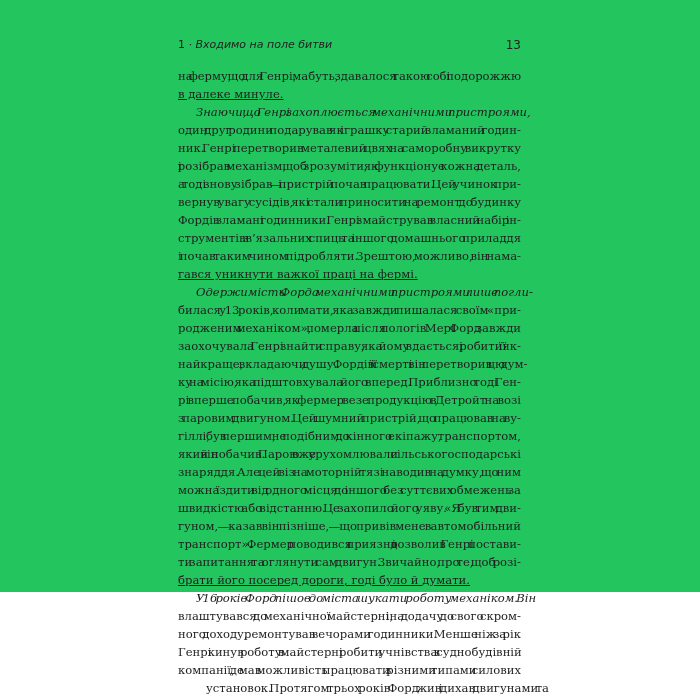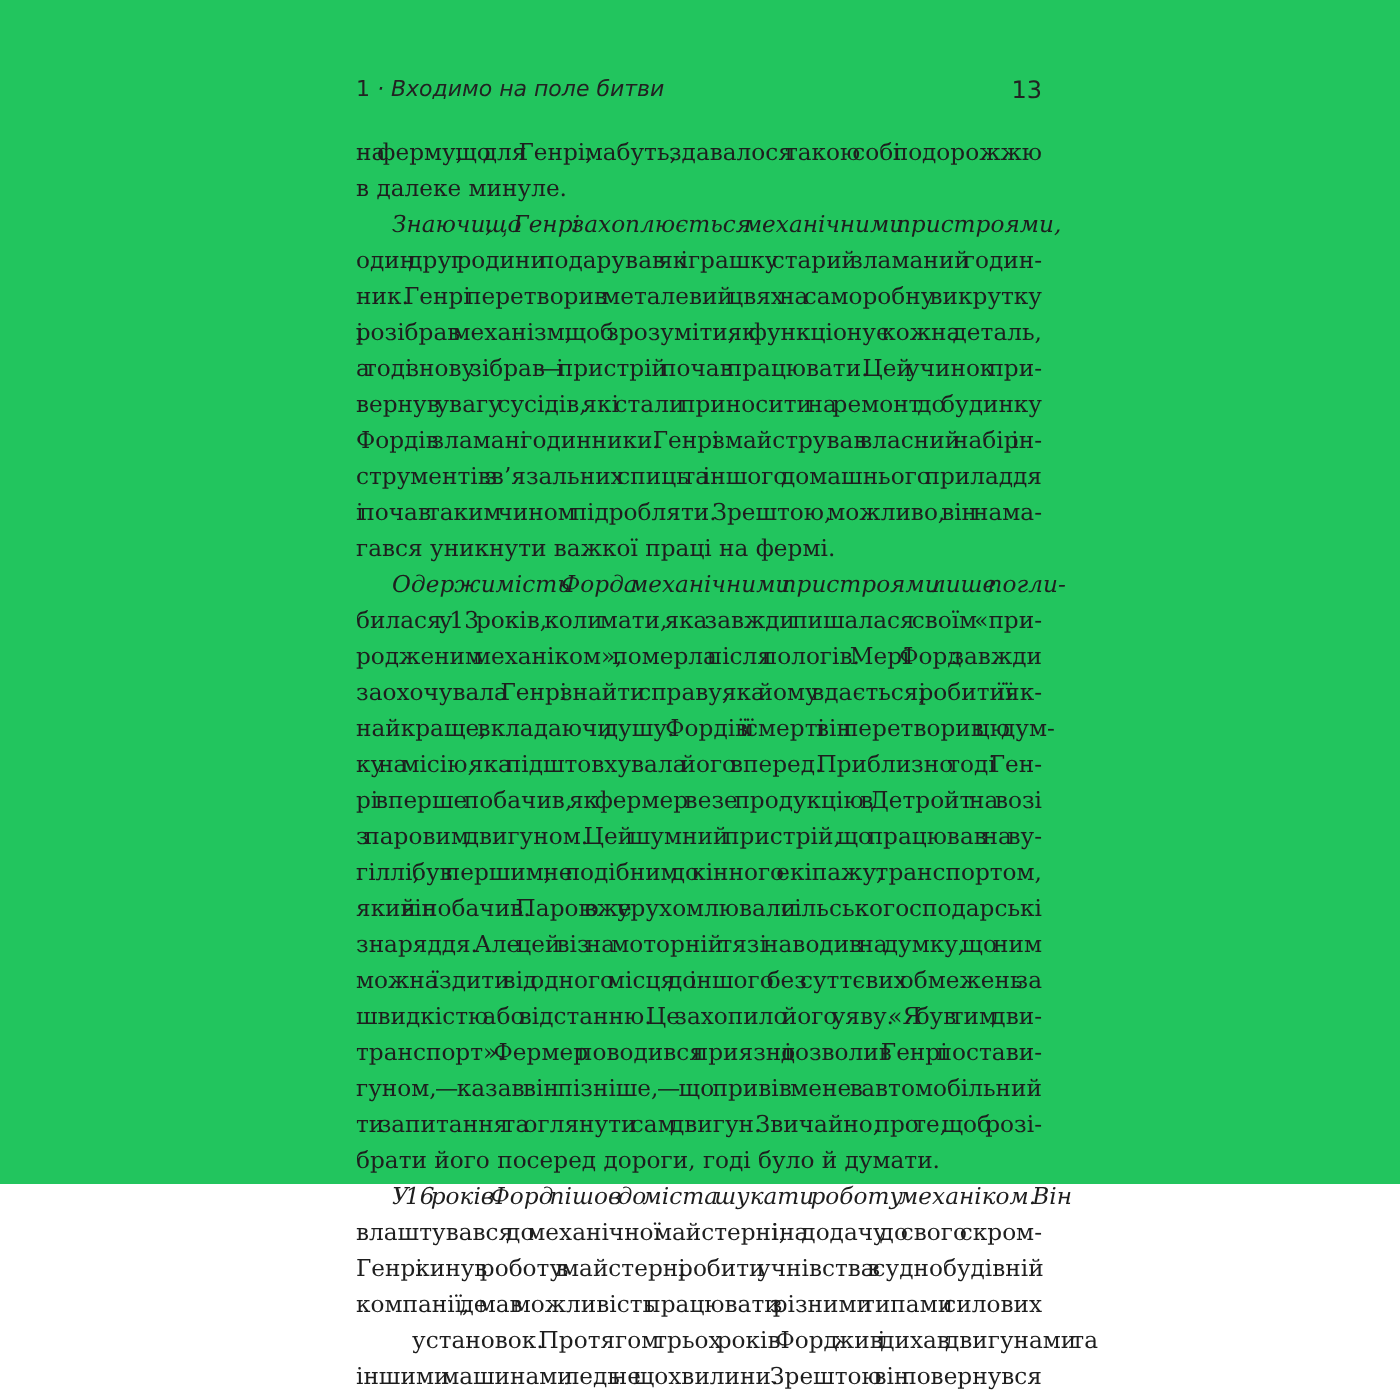--- a/index.html
+++ b/index.html
@@ -12,21 +12,21 @@
     .rh-left { position: absolute; left: 0; top: 0; font-style: italic; }
     .rh-left .num { font-style: normal; }
     .rh-right { position: absolute; right: 0; top: 0; font-size: 12px; }
     .body-text {
       position: absolute; left: 178px; top: 67px; width: 343px;
       font-family: "DejaVu Serif", serif; font-size: 11.6px; line-height: 18.0px;
       color: #1e1e1e; text-align: justify;
     }
     .line { display: block; white-space: nowrap; text-align-last: justify; text-align: justify; height: 18px; overflow: visible; }
     .line.indent { padding-left: 18px; font-style: italic; }
-    .line.last { text-align-last: left; }
+    .line.last { text-align-last: left; text-decoration: underline; }
   </style>
 </head>
 <body>
 
 <div class="page">
   <div class="running-head">
     <span class="rh-left">
       <span class="num">1</span>
       <span>·</span>
       <span>Входимо на поле битви</span>
@@ -53,24 +53,25 @@
       <span class="line"><span style="white-space: nowrap; word-spacing: -7.37656px;">заохочувала Генрі знайти справу, яка йому вдається, і робити її як-</span></span>
       <span class="line"><span style="white-space: nowrap; word-spacing: -8.16493px;">найкраще, вкладаючи душу. Фордів її смерті він перетворив цю дум-</span></span>
       <span class="line"><span style="white-space: nowrap; word-spacing: -6.68576px; margin-top: 33px;">ку на місію, яка підштовхувала його вперед. Приблизно тоді Ген-</span></span>
       <span class="line"><span style="white-space: nowrap; word-spacing: -5.37031px;">рі вперше побачив, як фермер везе продукцію в Детройт на возі</span></span>
       <span class="line"><span style="white-space: nowrap; word-spacing: -5.84201px;">з паровим двигуном. Цей шумний пристрій, що працював на ву-</span></span>
       <span class="line"><span style="white-space: nowrap; word-spacing: -7.61523px;">гіллі, був першим, не подібним до кінного екіпажу, транспортом,</span></span>
       <span class="line"><span style="white-space: nowrap; word-spacing: -11.1432px;">який він побачив. Парою вже урухомлювали сільськогосподарські</span></span>
       <span class="line"><span style="white-space: nowrap; word-spacing: -5.60369px;">знаряддя. Але цей віз на моторній тязі наводив на думку, що ним</span></span>
       <span class="line"><span style="white-space: nowrap; word-spacing: -7.20469px;">можна їздити від одного місця до іншого без суттєвих обмежень за</span></span>
       <span class="line"><span style="white-space: nowrap; word-spacing: -6.5px;">швидкістю або відстанню. Це захопило його уяву. «Я був тим дви-</span></span>
+      <span class="line"><span style="white-space: nowrap; word-spacing: -4.45312px;">гуном, — казав він пізніше, — що привів мене в автомобільний</span></span>
       <span class="line"><span style="white-space: nowrap; word-spacing: -9.1875px;">транспорт». Фермер поводився приязно і дозволив Генрі постави-</span></span>
-      <span class="line"><span style="white-space: nowrap; word-spacing: -4.45312px;">гуном, — казав він пізніше, — що привів мене в автомобільний</span></span>
       <span class="line"><span style="white-space: nowrap; word-spacing: -6.50156px;">ти запитання та оглянути сам двигун. Звичайно, про те, щоб розі-</span></span>
       <span class="line last">брати його посеред дороги, годі було й думати.</span>
       <span class="line indent"><span style="white-space: nowrap; word-spacing: -5.55625px;">У 16 років Форд пішов до міста шукати роботу механіком. Він</span></span>
       <span class="line"><span style="white-space: nowrap; word-spacing: -7.21701px; margin-top: 15px;">влаштувався до механічної майстерні і, на додачу до свого скром-</span></span>
+      <span class="line"><span style="white-space: nowrap; word-spacing: -7.17773px;">ного доходу, ремонтував вечорами годинники. Менше ніж за рік</span></span>
       <span class="line"><span style="white-space: nowrap; word-spacing: -7.44922px;">Генрі кинув роботу в майстерні робити учнівства в суднобудівній</span></span>
       <span class="line"><span style="white-space: nowrap; word-spacing: -8.61523px;">компанії, де мав можливість працювати з різними типами силових</span></span>
       <span class="line"><span style="white-space: nowrap; word-spacing: -6.16146px; margin-left: 28px;">установок. Протягом трьох років Форд жив і дихав двигунами та</span></span>
       <span class="line"><span style="white-space: nowrap; word-spacing: -7.78571px;">іншими машинами ледь не щохвилини. Зрештою він повернувся</span></span>
     </div>
 </div>
 
 </body></html>

